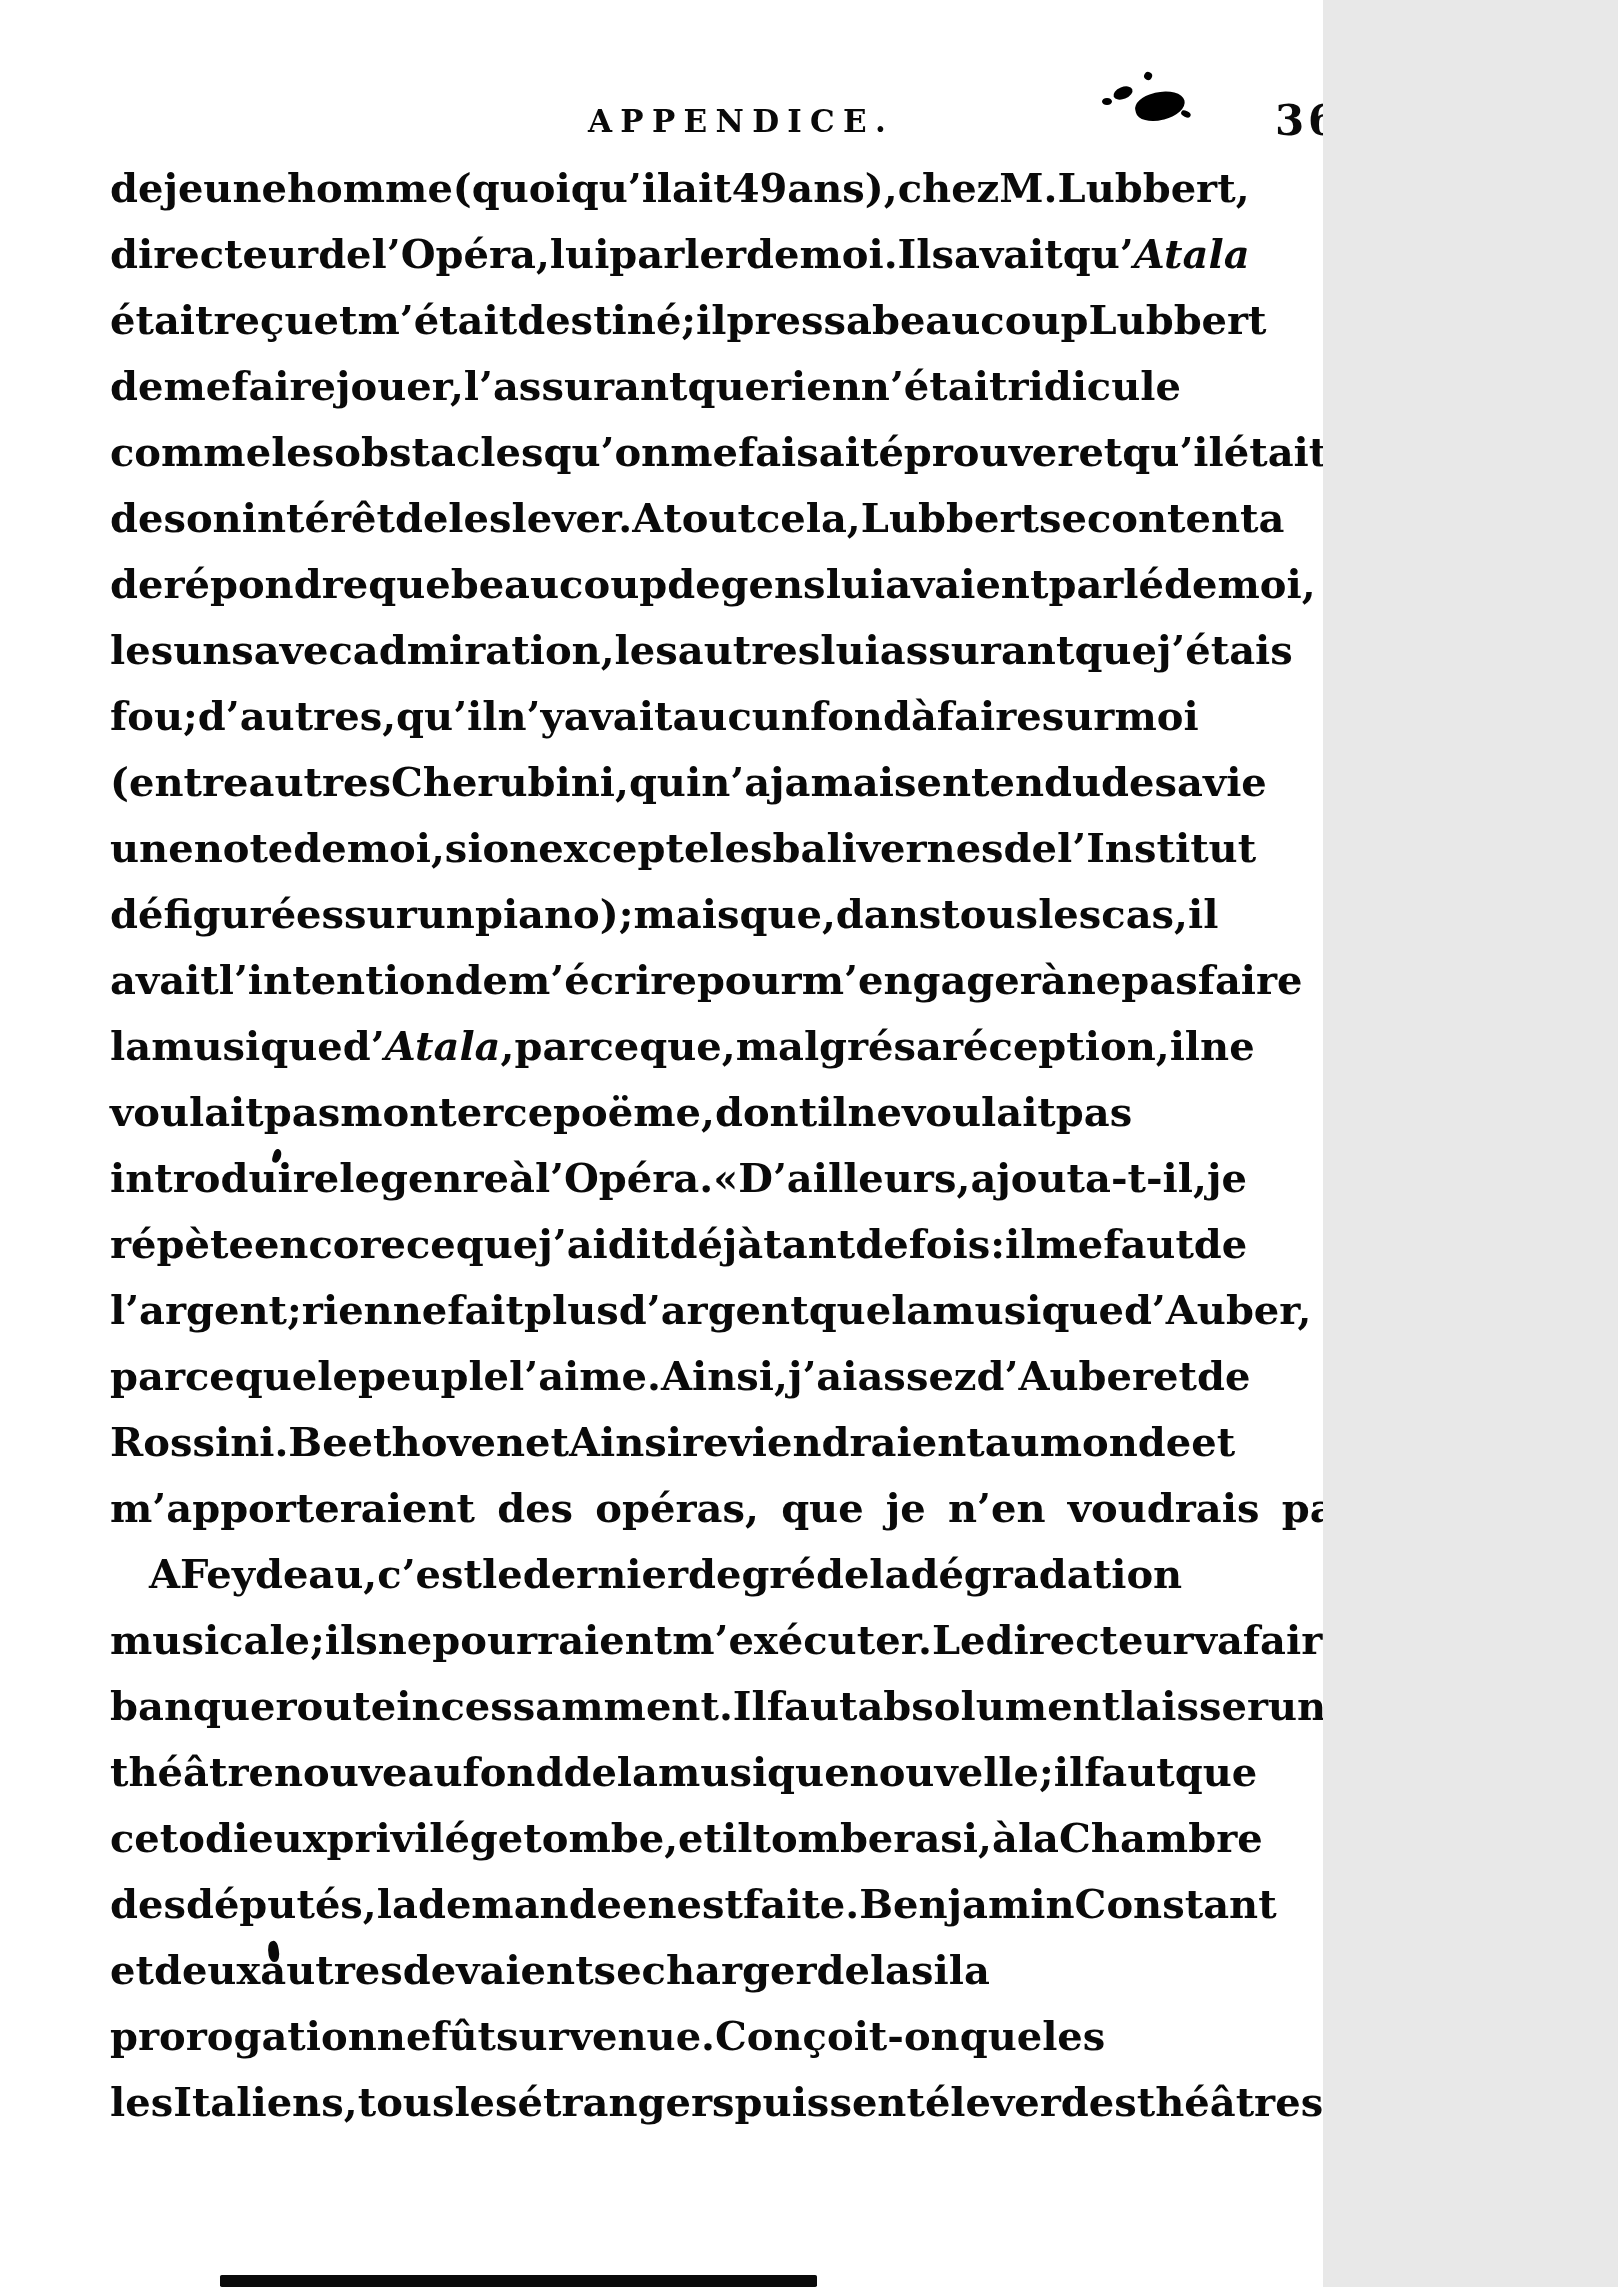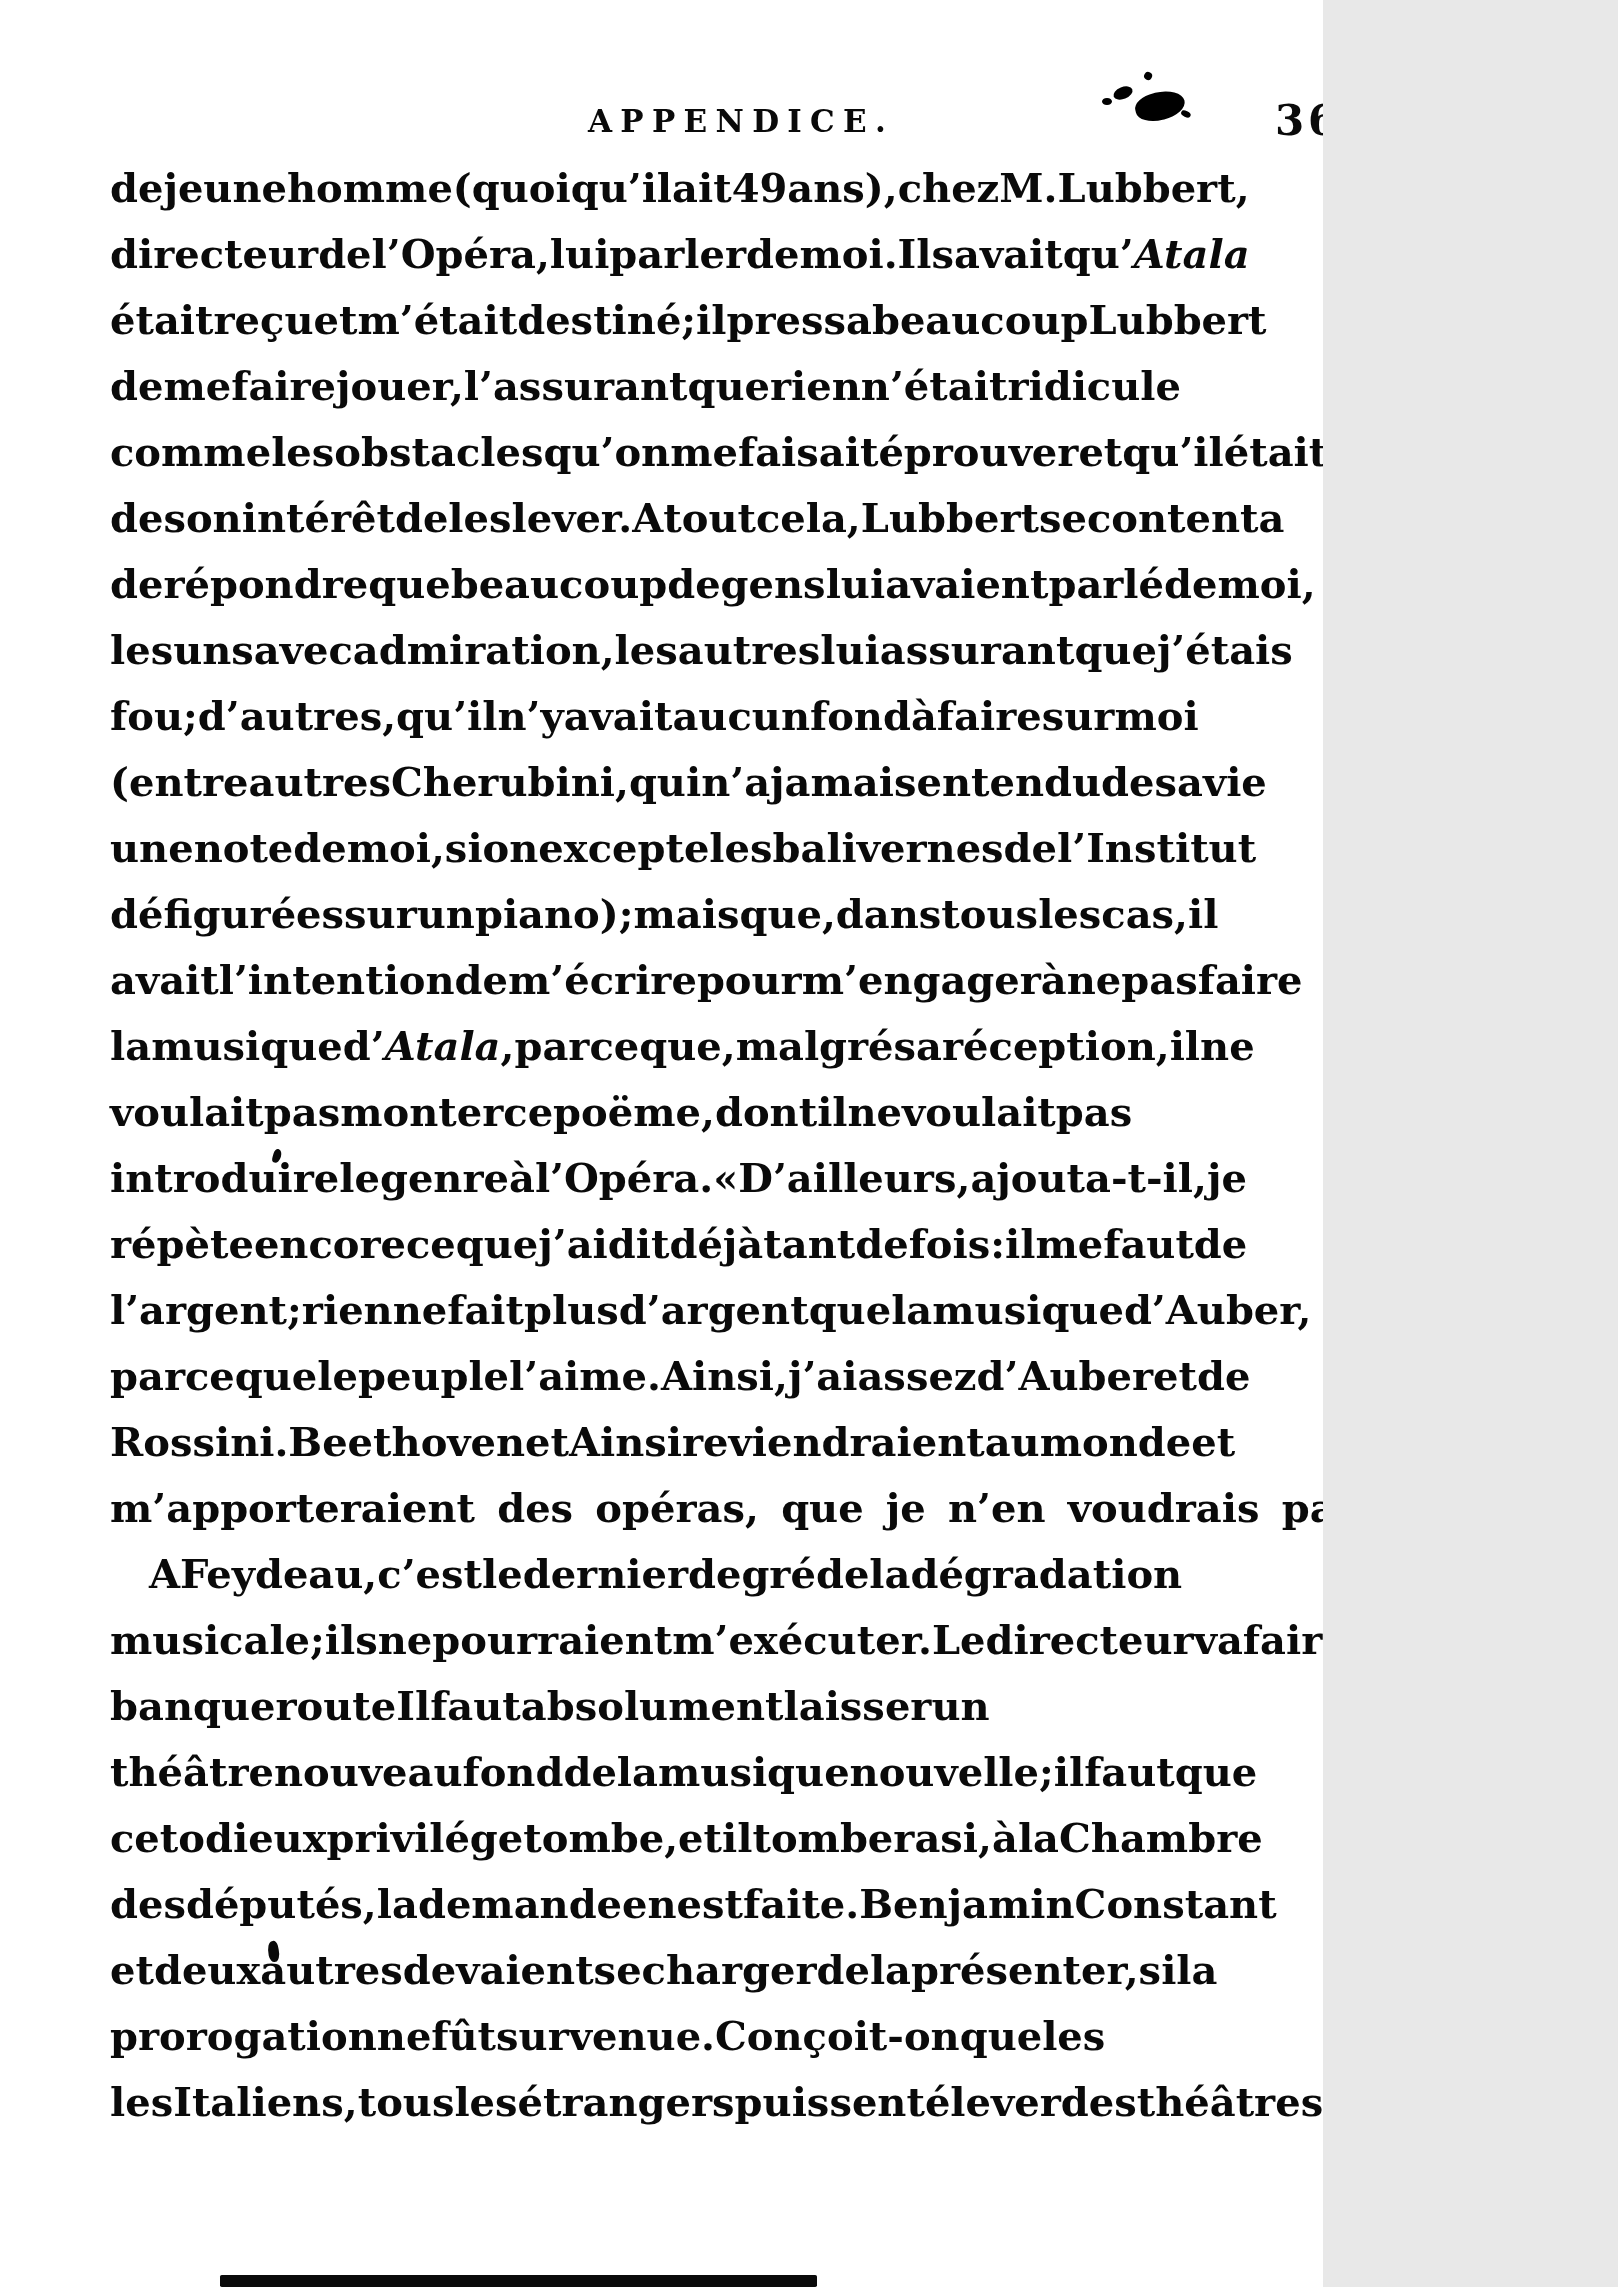--- a/index.html
+++ b/index.html
@@ -337,20 +337,21 @@
         <span class="word"><span>ne</span></span>
         <span class="word"><span>pourraient</span></span>
         <span class="word"><span>m’exécuter.</span></span>
         <span class="word"><span>Le</span></span>
         <span class="word"><span>directeur</span></span>
         <span class="word"><span>va</span></span>
         <span class="word"><span>faire</span></span>
       </div>
       <div class="line">
         <span class="word"><span>banqueroute</span></span>
+        <span class="word"><span>incessamment.</span></span>
         <span class="word"><span>Il</span></span>
         <span class="word"><span>faut</span></span>
         <span class="word"><span>absolument</span></span>
         <span class="word"><span>laisser</span></span>
         <span class="word"><span>un</span></span>
       </div>
       <div class="line">
         <span class="word"><span>théâtre</span></span>
         <span class="word"><span>nouveau</span></span>
         <span class="word"><span>fond</span></span>
@@ -388,21 +389,20 @@
       </div>
       <div class="line">
         <span class="word"><span>et</span></span>
         <span class="word"><span>deux</span></span>
         <span class="word"><span>autres</span></span>
         <span class="word"><span>devaient</span></span>
         <span class="word"><span>se</span></span>
         <span class="word"><span>charger</span></span>
         <span class="word"><span>de</span></span>
         <span class="word"><span>la</span></span>
-        <span class="word"><span>présenter,</span></span>
         <span class="word"><span>si</span></span>
         <span class="word"><span>la</span></span>
       </div>
       <div class="line">
         <span class="word"><span>prorogation</span></span>
         <span class="word"><span>ne</span></span>
         <span class="word"><span>fût</span></span>
         <span class="word"><span>survenue.</span></span>
         <span class="word"><span>Conçoit-on</span></span>
         <span class="word"><span>que</span></span>

